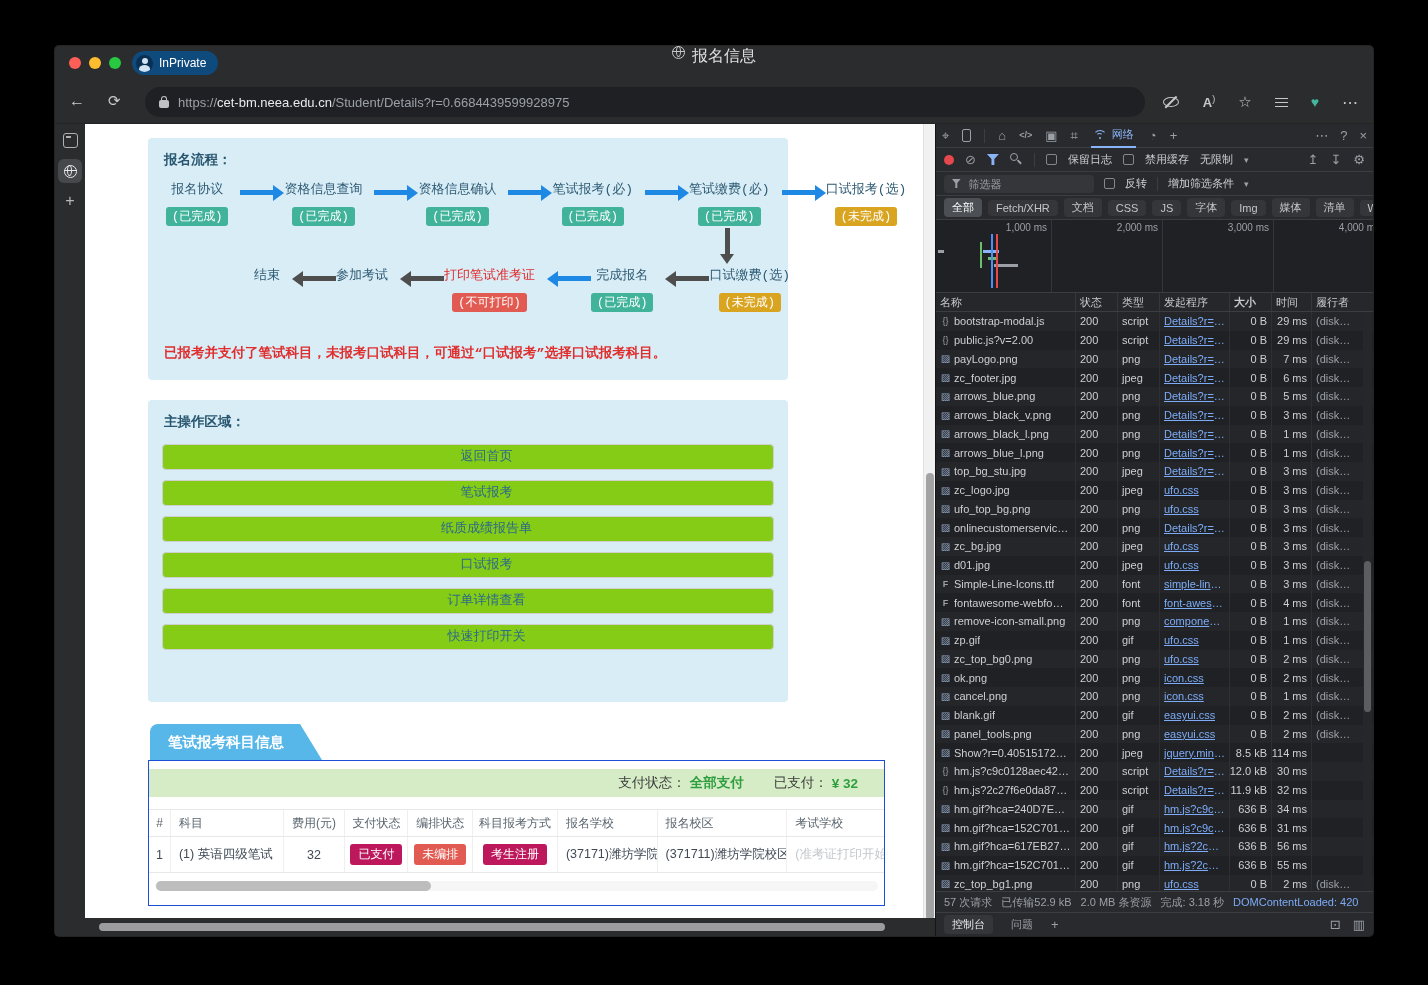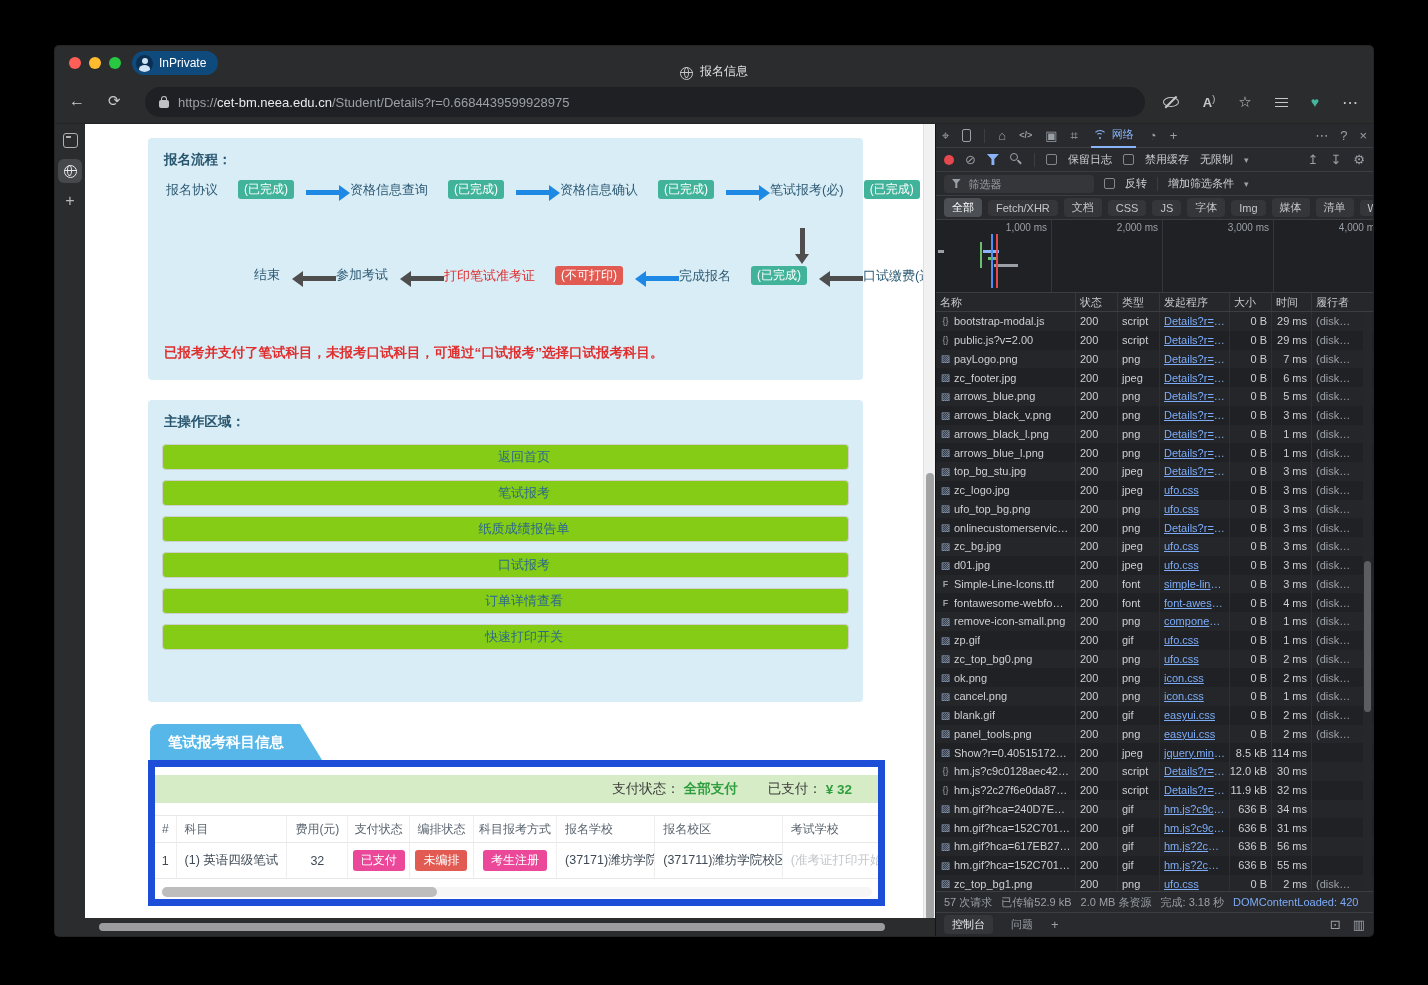--- a/index.html
+++ b/index.html
@@ -8,21 +8,21 @@
 
   
   .titlebar{height:34px;position:relative;background:#2b2c2e;}
   .traffic{position:absolute;left:14px;top:11px;display:flex;gap:8px;}
   .tl{width:12px;height:12px;border-radius:50%;}
   .tl.red{background:#ff5f57}.tl.yellow{background:#febc2e}.tl.green{background:#28c840}
   .inprivate{position:absolute;left:77px;top:5px;height:24px;background:#0f4a7d;border-radius:12px;display:flex;align-items:center;gap:6px;padding:0 12px 0 4px;color:#fff;font-size:12px;}
   .avatar{width:17px;height:17px;border-radius:50%;background:#0a2f52;position:relative;overflow:hidden;}
   .avatar::before{content:"";position:absolute;left:5.5px;top:3px;width:6px;height:6px;border-radius:50%;background:#cfe3f5;}
   .avatar::after{content:"";position:absolute;left:3px;top:10px;width:11px;height:8px;border-radius:50% 50% 0 0;background:#cfe3f5;}
-  .tabtitle{position:absolute;left:50%;top:0;height:34px;transform:translateX(-50%);display:flex;align-items:flex-end;gap:7px;color:#dfe1e3;font-size:12px;}
+  .tabtitle{position:absolute;left:50%;top:0;height:34px;transform:translateX(-50%);display:flex;align-items:flex-start;gap:7px;color:#dfe1e3;font-size:16px;}
   .globe{width:13px;height:13px;border:1.3px solid currentColor;border-radius:50%;position:relative;display:inline-block;box-sizing:border-box;color:#c4c6c8;}
   .globe::before{content:"";position:absolute;left:2.5px;top:-1px;width:5px;height:11px;border:1.3px solid currentColor;border-radius:50%;box-sizing:border-box;}
   .globe::after{content:"";position:absolute;left:-1px;right:-1px;top:4.2px;height:1.3px;background:currentColor;}
 
   
   .navbar{height:44px;position:relative;background:#2b2c2e;border-bottom:1px solid #232425;box-sizing:border-box;}
   .navic{position:absolute;top:13px;color:#c9cbcd;font-size:16px;line-height:16px;}
   .urlbar{position:absolute;left:90px;top:7px;width:1000px;height:30px;background:#1f2023;border-radius:15px;display:flex;align-items:center;gap:9px;padding:0 14px;box-sizing:border-box;}
   .lock{width:10px;height:13px;position:relative;color:#bfc1c4;}
   .lock::before{content:"";position:absolute;left:2px;top:0;width:6px;height:6px;border:1.5px solid currentColor;border-bottom:none;border-radius:4px 4px 0 0;box-sizing:border-box;}
@@ -51,31 +51,31 @@
   .vplus{color:#b6b8ba;font-size:16px;line-height:14px;}
 
   
   .page{width:850px;position:relative;background:#2b2c2e;flex:none;}
   .page-body{position:absolute;left:0;right:0;top:0;bottom:18px;background:#fff;overflow:hidden;}
   .page-vscroll{position:absolute;right:0;top:0;bottom:0;width:12px;background:#f1f1f1;border-left:1px solid #e2e2e2;box-sizing:border-box;}
   .page-vthumb{position:absolute;left:2px;width:8px;top:43%;height:55%;background:#a3a3a3;border-radius:4px;}
   .page-hscroll{position:absolute;left:0;right:0;bottom:0;height:18px;background:#2b2c2e;}
   .page-hthumb{position:absolute;left:14px;top:5px;width:786px;height:8px;background:#9c9c9e;border-radius:4px;}
   .page-inner{position:absolute;left:63px;top:0;width:737px;}
-  .panel{position:absolute;left:0;width:715px;background:#d9edf7;border-radius:4px;box-sizing:border-box;}
+  .panel{position:absolute;left:0;width:640px;background:#d9edf7;border-radius:4px;box-sizing:border-box;font-family:Liberation Mono, monospace;}
   .panel-flow{top:14px;height:242px;}
   .panel-actions{top:276px;height:302px;}
   .ptitle{position:absolute;left:16px;top:13px;font-size:13.5px;color:#28566e;font-weight:bold;}
 
   
   .flow-row{position:absolute;left:18px;right:18px;display:flex;justify-content:space-between;align-items:flex-start;}
   .flow-row1{top:42px;}
   .flow-row2{top:128px;left:106px;}
   .flow-item{display:flex;align-items:flex-start;gap:12px;}
-  .flow-node{display:flex;align-items:center;gap:20px;}
+  .flow-node{display:flex;flex-direction:column;align-items:center;gap:9px;}
   .flow-label{font-size:13px;color:#2d5a73;white-space:nowrap;}
   .t-red{color:#e02d2d;}
   .fbadge{font-size:12px;color:#fff;padding:1px 6px;border-radius:3px;white-space:nowrap;}
   .b-green{background:#41b39a}.b-yellow{background:#d9a420}.b-red{background:#e25b52}
   .flow-arrow{width:44px;height:16px;position:relative;margin-top:4px;flex:none;--ac:#4e4e4e;}
   .c-blue{--ac:#1e88e5}.c-dark{--ac:#4e4e4e}
   .flow-arrow::before{content:"";position:absolute;top:6px;height:5px;background:var(--ac);}
   .flow-row1 .flow-arrow::before{left:0;right:10px;}
   .flow-row1 .flow-arrow::after{content:"";position:absolute;right:0;top:0.5px;border-left:11px solid var(--ac);border-top:8px solid transparent;border-bottom:8px solid transparent;}
   .flow-row2 .flow-arrow::before{left:10px;right:0;}
@@ -84,39 +84,39 @@
   .flow-down::after{content:"";position:absolute;left:-5px;top:100%;border-top:10px solid #4e4e4e;border-left:7.5px solid transparent;border-right:7.5px solid transparent;}
   .flow-notice{position:absolute;left:16px;top:206px;font-size:13.5px;color:#e02d2d;font-weight:bold;}
 
   
   .act-list{position:absolute;left:0;right:0;top:34px;}
   .act-btn{display:block;margin:10px 14px 0;height:26px;line-height:24px;text-align:center;background:#84cc16;border:1px solid #cfcfcf;border-radius:4px;color:#2d6a8a;font-size:13px;box-sizing:border-box;cursor:pointer;padding-left:37px;}
 
   
   .panel-subjects{position:absolute;left:0;top:600px;width:737px;height:182px;background:transparent;}
   .subj-tab{position:absolute;left:2px;top:0;width:172px;height:36px;background:#56b7e8;color:#fff;font-size:14.5px;font-weight:bold;line-height:36px;padding-left:18px;box-sizing:border-box;border-radius:8px 0 0 0;clip-path:polygon(0 0,calc(100% - 22px) 0,100% 100%,0 100%);z-index:2;}
-  .subj-body{position:absolute;left:0;right:0;top:36px;height:146px;background:#fff;border:7px solid #1d4ed8;box-sizing:border-box;text-align:center;}
+  .subj-body{position:absolute;left:0;right:0;top:36px;height:146px;background:#fff;border:1px solid #1d4ed8;box-sizing:border-box;text-align:center;}
   .pay-bar{margin-top:8px;height:28px;background:#d6ecc6;display:flex;align-items:center;justify-content:flex-end;padding-right:26px;font-size:13.5px;color:#3a3a3a;}
   .pay-bar .green{color:#2f9e3f;font-weight:bold;}
   .pay-gap{width:30px;}
   .pay-lbl{margin-right:4px;}
   .trow{display:flex;align-items:center;border-bottom:1px solid #e8e8e8;box-sizing:border-box;}
   .shead{height:28px;margin-top:12px;border-top:1px solid #e8e8e8;color:#5b6670;font-size:12px;}
   .sdata{height:36px;color:#3f4a56;font-size:12.5px;}
   .scell{height:100%;display:flex;align-items:center;border-right:1px solid #efefef;box-sizing:border-box;overflow:hidden;white-space:nowrap;padding-left:8px;}
   .trow > div:nth-of-type(1){width:22px;justify-content:center;padding-left:0;}
   .trow > div:nth-of-type(2){width:113px;}
   .trow > div:nth-of-type(3){width:62px;justify-content:center;padding-left:0;}
   .trow > div:nth-of-type(4){width:63px;justify-content:center;padding-left:0;}
   .trow > div:nth-of-type(5){width:65px;justify-content:center;padding-left:0;}
   .trow > div:nth-of-type(6){width:85px;justify-content:center;padding-left:0;}
   .trow > div:nth-of-type(7){width:100px;}
   .trow > div:nth-of-type(8){width:130px;}
   .trow > div:nth-of-type(9){width:97px;border-right:none;}
-  .cellval.b-teal{background:#ec4899;color:#fff;padding:2px 8px;border-radius:3px;font-size:12px;}
+  .cellval.b-teal{background:#be185d;color:#fff;padding:2px 8px;border-radius:3px;font-size:12px;}
   .cellval.b-red{background:#e25b52;color:#fff;padding:2px 8px;border-radius:3px;font-size:12px;}
   .cellval.muted{color:#c3c7cb;}
   .subj-hscroll{margin:8px 6px 0;height:10px;position:relative;background:#f6f6f6;border-radius:5px;}
   .subj-hthumb{position:absolute;left:1px;top:0;width:275px;height:10px;background:#bdbdbd;border-radius:5px;}
 
   
   .devtools{flex:1;background:#202124;border-left:1px solid #151516;display:flex;flex-direction:column;color:#cdcfd2;font-size:11px;min-width:0;}
   .dt-bar{background:#292a2d;border-bottom:1px solid #3c3d40;display:flex;align-items:center;flex:none;box-sizing:border-box;}
   .dt-tabs{height:24px;padding:0 6px;gap:13px;}
   .dt-ic{color:#9aa0a6;font-size:13px;line-height:13px;cursor:pointer;flex:none;}
@@ -153,21 +153,21 @@
   .tl-labels span:nth-of-type(2){left:226px;}
   .tl-labels span:nth-of-type(3){left:337px;}
   .tl-labels span:nth-of-type(4){left:448px;}
   .mk{position:absolute;}
   .dt-gridhead{height:18px;display:flex;background:#26272a;border-bottom:1px solid #3c3d40;flex:none;color:#c7c9cc;}
   .dt-gridhead > div{height:100%;display:flex;align-items:center;padding:0 4px;border-right:1px solid #36373a;box-sizing:border-box;overflow:hidden;white-space:nowrap;cursor:pointer;}
   .dt-gridhead > div:nth-of-type(1){width:140px;}
   .dt-gridhead > div:nth-of-type(2){width:42px;}
   .dt-gridhead > div:nth-of-type(3){width:42px;}
   .dt-gridhead > div:nth-of-type(4){width:70px;}
-  .dt-gridhead > div:nth-of-type(5){width:42px;}
+  .dt-gridhead > div:nth-of-type(5){width:42px;font-weight:bold;}
   .dt-gridhead > div:nth-of-type(6){width:40px;}
   .dt-gridhead > div:nth-of-type(7){flex:1;border-right:none;}
   .dt-rows{flex:1;overflow:hidden;position:relative;}
   .nrow{display:flex;height:18.75px;align-items:flex-start;cursor:pointer;}
   .nrow:nth-of-type(even){background:#25262a;}
   .nc{height:100%;display:flex;align-items:center;padding:0 4px;border-right:1px solid #2e2f33;box-sizing:border-box;overflow:hidden;white-space:nowrap;}
   .c-name{width:140px;gap:3px;}
   .c-status{width:42px;}
   .c-type{width:42px;}
   .c-init{width:70px;}

